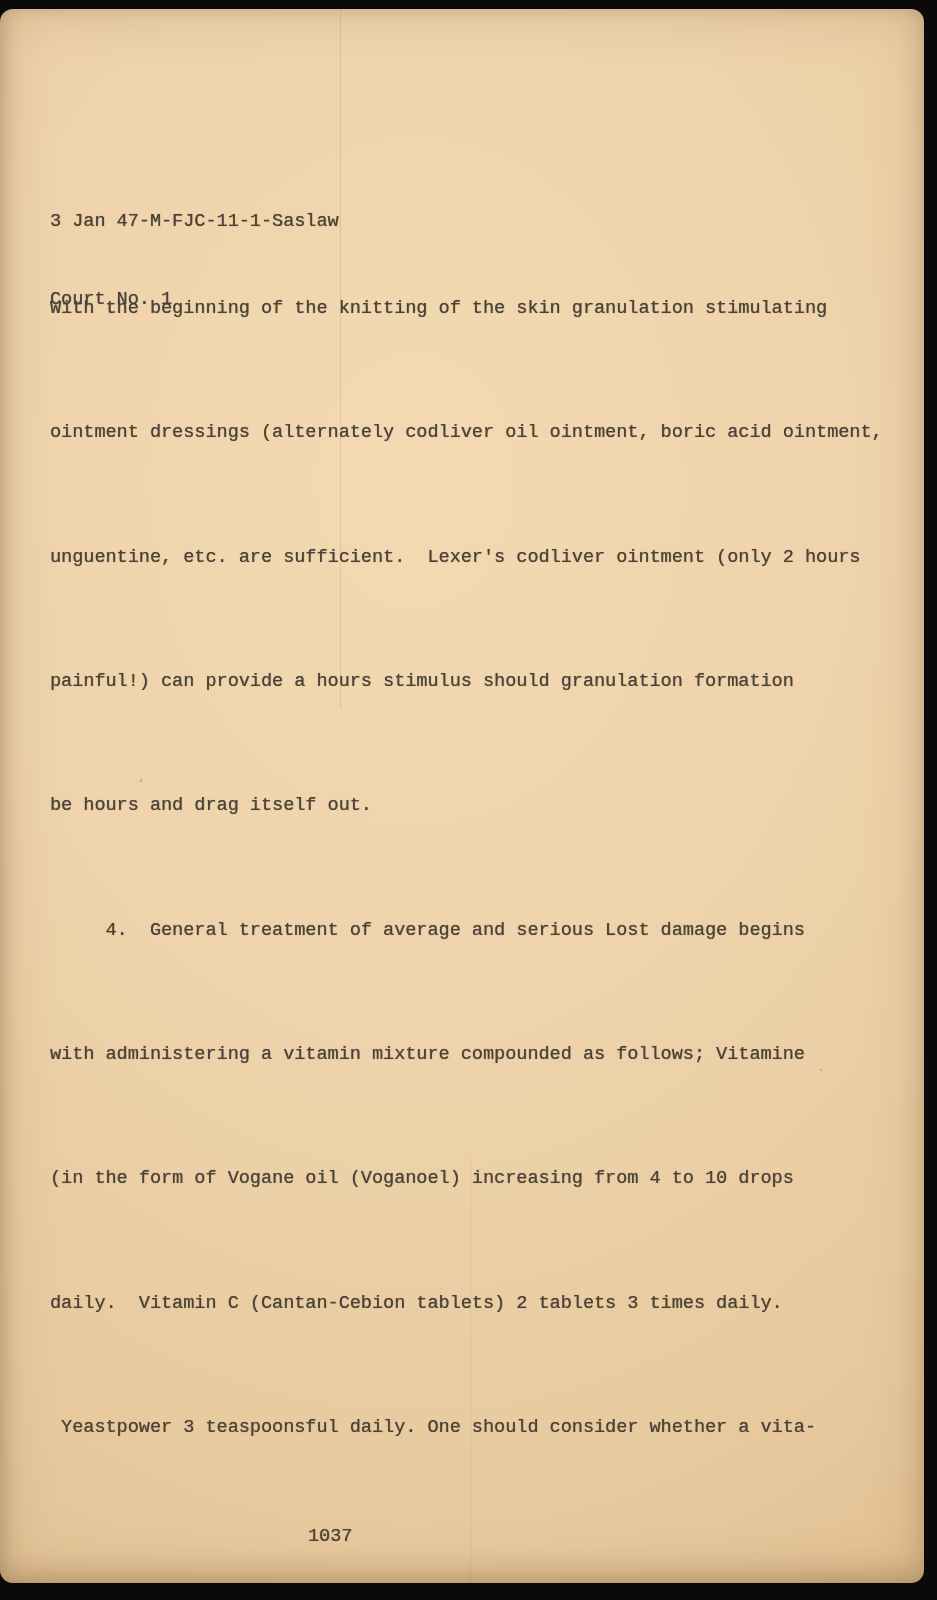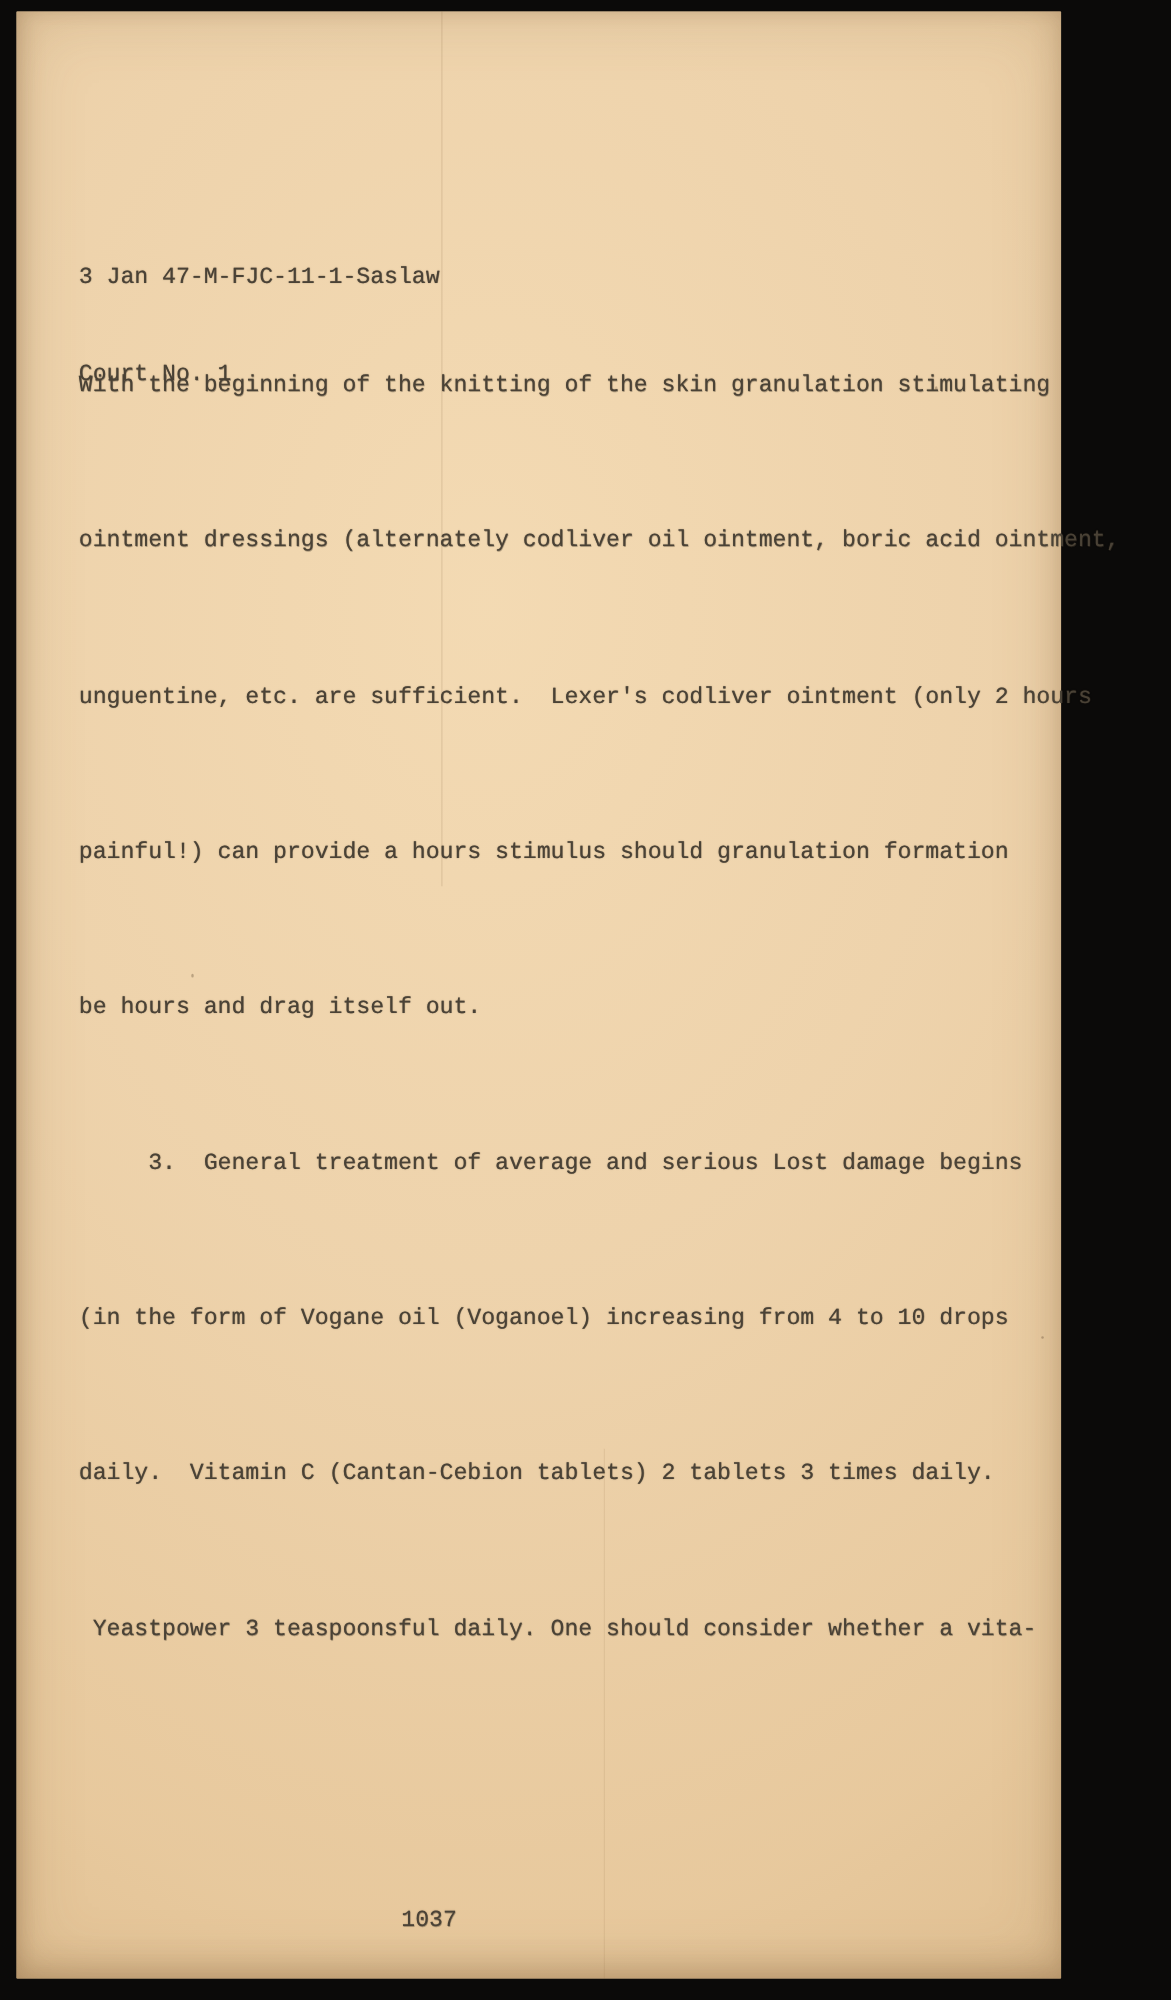--- a/index.html
+++ b/index.html
@@ -8,32 +8,32 @@
   }
   body {
     width: 937px;
     height: 1600px;
     background: #0b0a09;
     position: relative;
     overflow: hidden;
   }
   .paper {
     position: absolute;
-    left: 13px;
+    left: 0;
     top: 9px;
-    width: 836px;
+    width: 924px;
     height: 1574px;
     background:
       radial-gradient(ellipse 120% 90% at 45% 30%,
         rgba(244,219,180,0.9) 0%,
         rgba(238,211,172,0.85) 40%,
         rgba(231,200,156,0.9) 75%,
         rgba(219,185,138,0.95) 100%),
       #ecd0a8;
-    border-radius: 1px;
+    border-radius: 13px;
     box-shadow:
       inset 0 0 55px rgba(125, 90, 48, 0.22),
       inset 0 -10px 24px rgba(110, 75, 40, 0.22),
       inset 4px 0 12px rgba(110, 75, 40, 0.12);
   }
   .typewriter {
     font-family: "Liberation Mono", "DejaVu Sans Mono", monospace;
     font-size: 18.5px;
     color: #4a4236;
     text-shadow: 0 0 1px rgba(72, 62, 48, 0.55), 0.4px 0.4px 0.5px rgba(72,62,48,0.35);
@@ -91,21 +91,22 @@
     <div class="line">3 Jan 47-M-FJC-11-1-Saslaw</div>
     <div class="line">Court No. 1</div>
   </div>
 
   <div class="doc-body typewriter">
     <div class="line">With the beginning of the knitting of the skin granulation stimulating</div>
     <div class="line">ointment dressings (alternately codliver oil ointment, boric acid ointment,</div>
     <div class="line">unguentine, etc. are sufficient.  Lexer's codliver ointment (only 2 hours</div>
     <div class="line">painful!) can provide a hours stimulus should granulation formation</div>
     <div class="line">be hours and drag itself out.</div>
-    <div class="line">     3.  General treatment of average and serious Lost damage begins</div>
+    <div class="line">     4.  General treatment of average and serious Lost damage begins</div>
+    <div class="line">with administering a vitamin mixture compounded as follows; Vitamine</div>
     <div class="line">(in the form of Vogane oil (Voganoel) increasing from 4 to 10 drops</div>
     <div class="line">daily.  Vitamin C (Cantan-Cebion tablets) 2 tablets 3 times daily.</div>
     <div class="line"> Yeastpower 3 teaspoonsful daily. One should consider whether a vita-</div>
     
     
     
     
     
     
     

